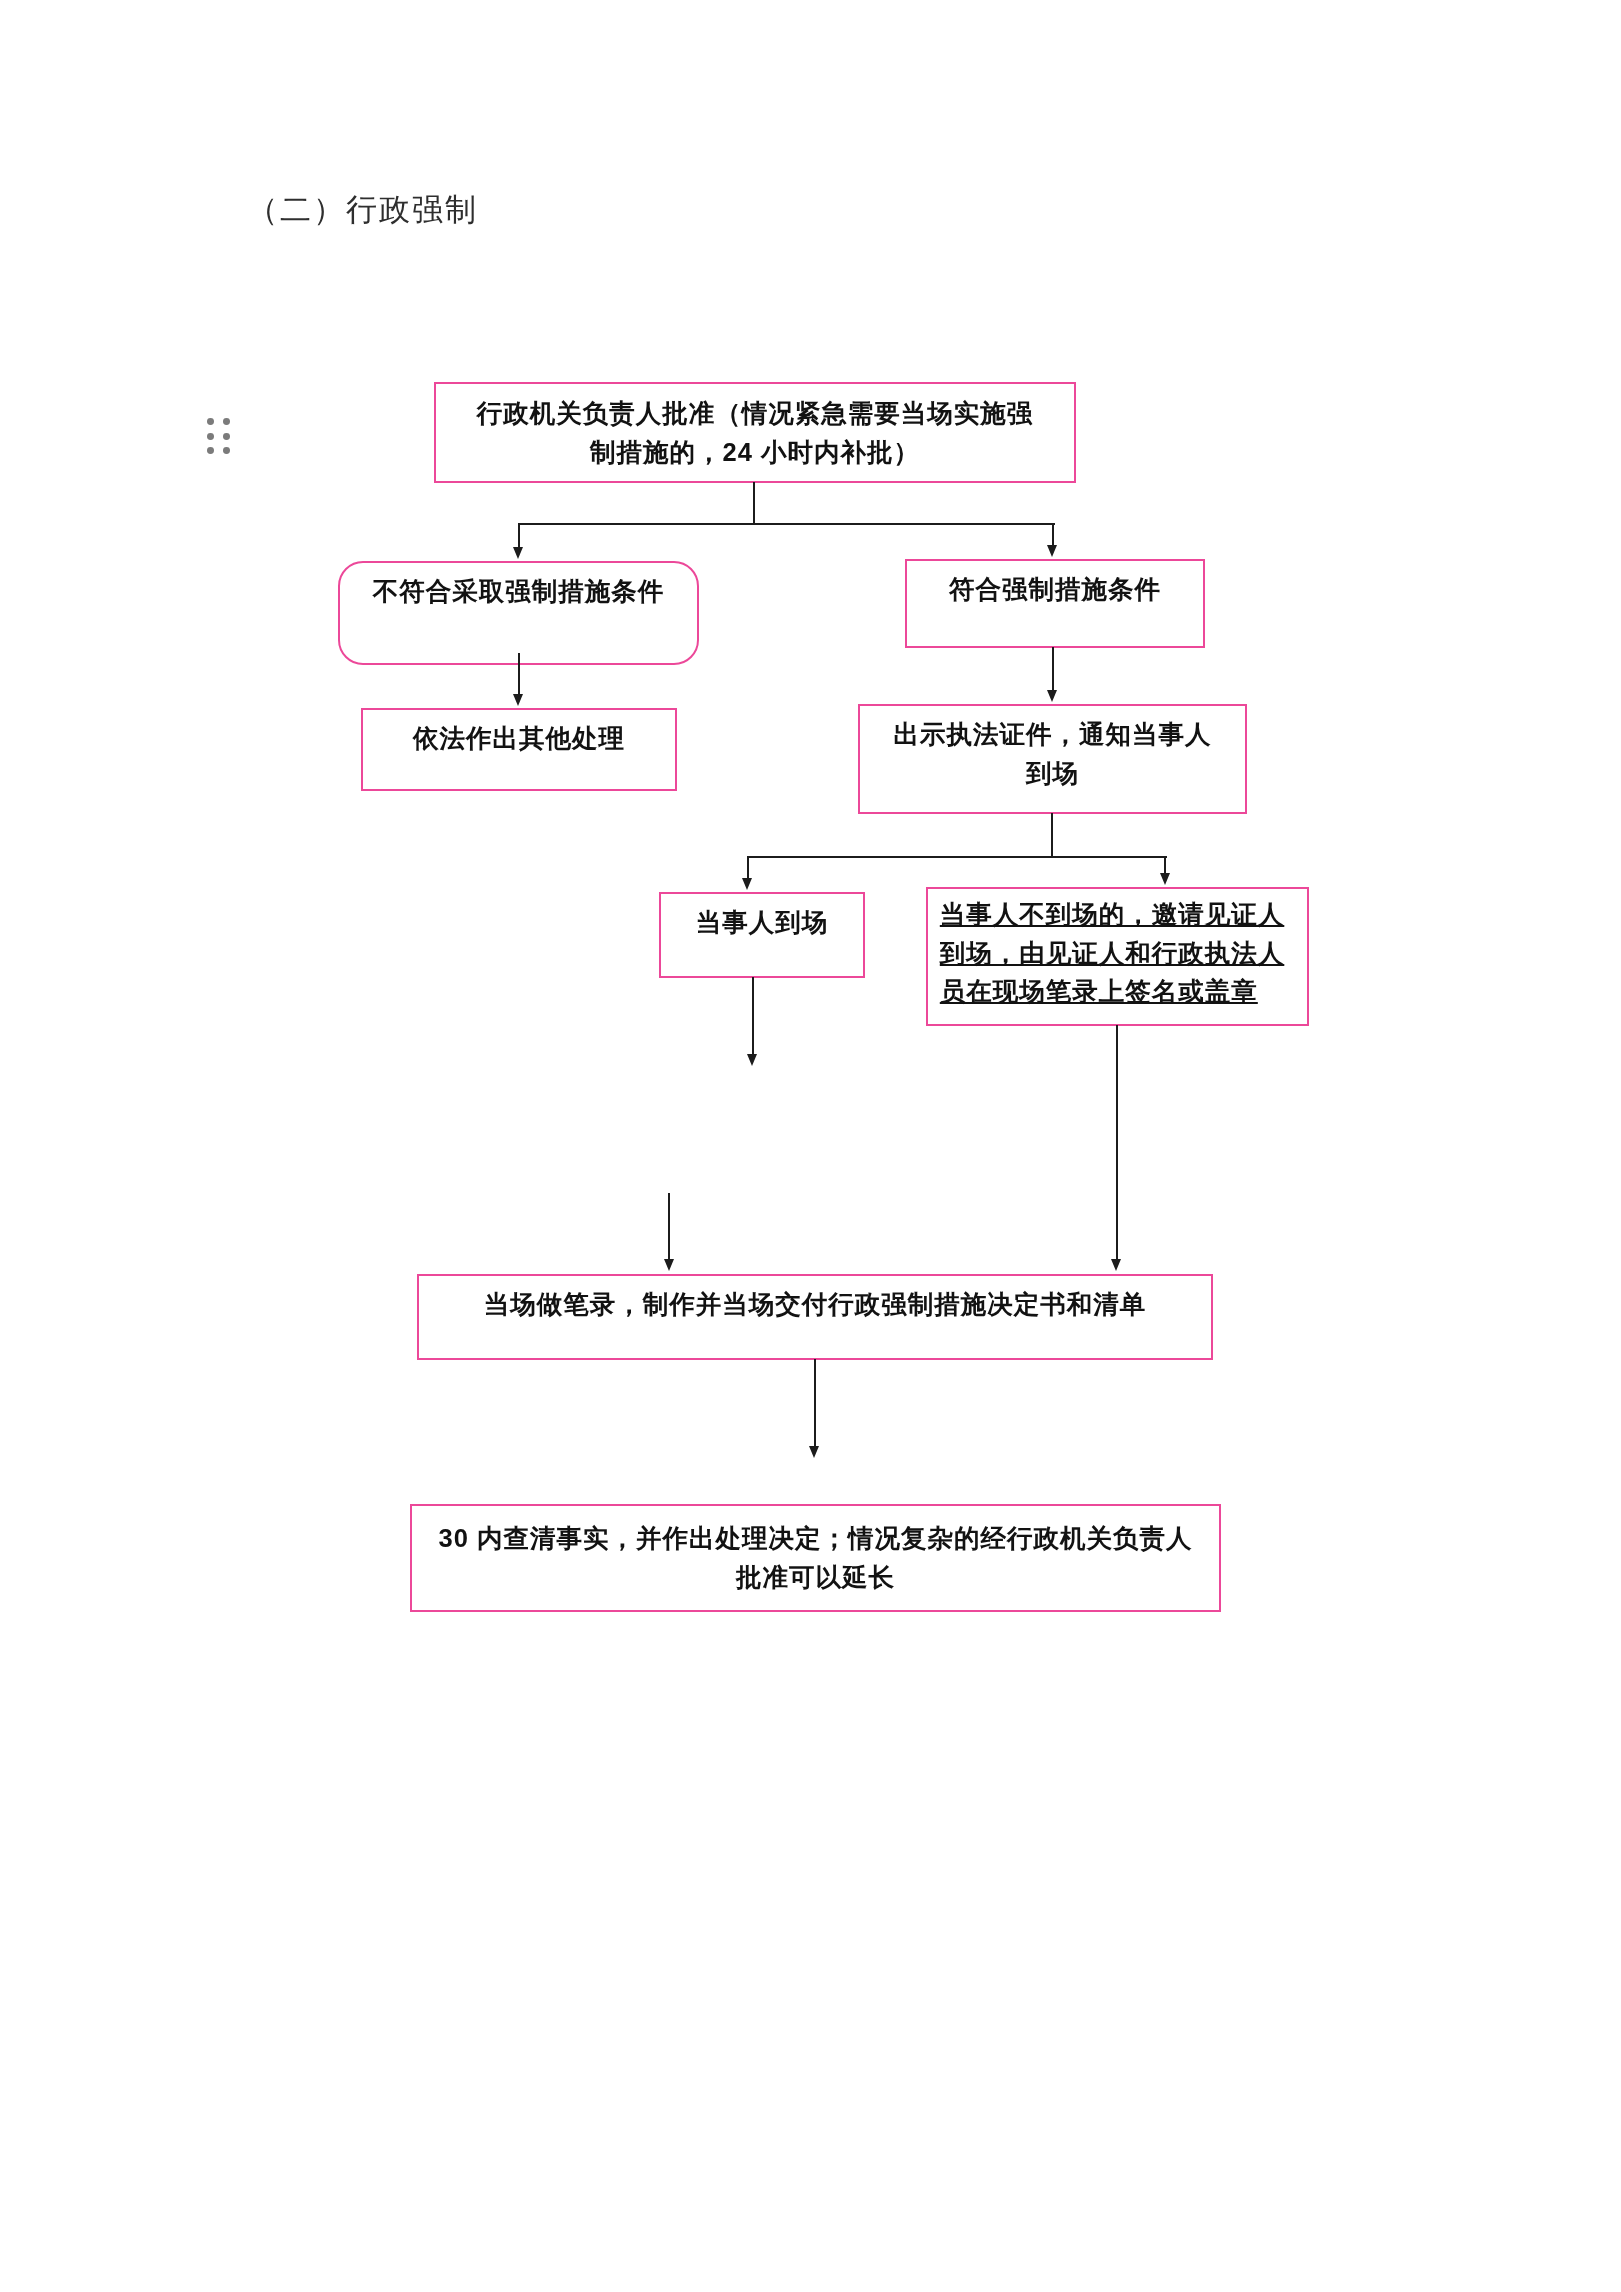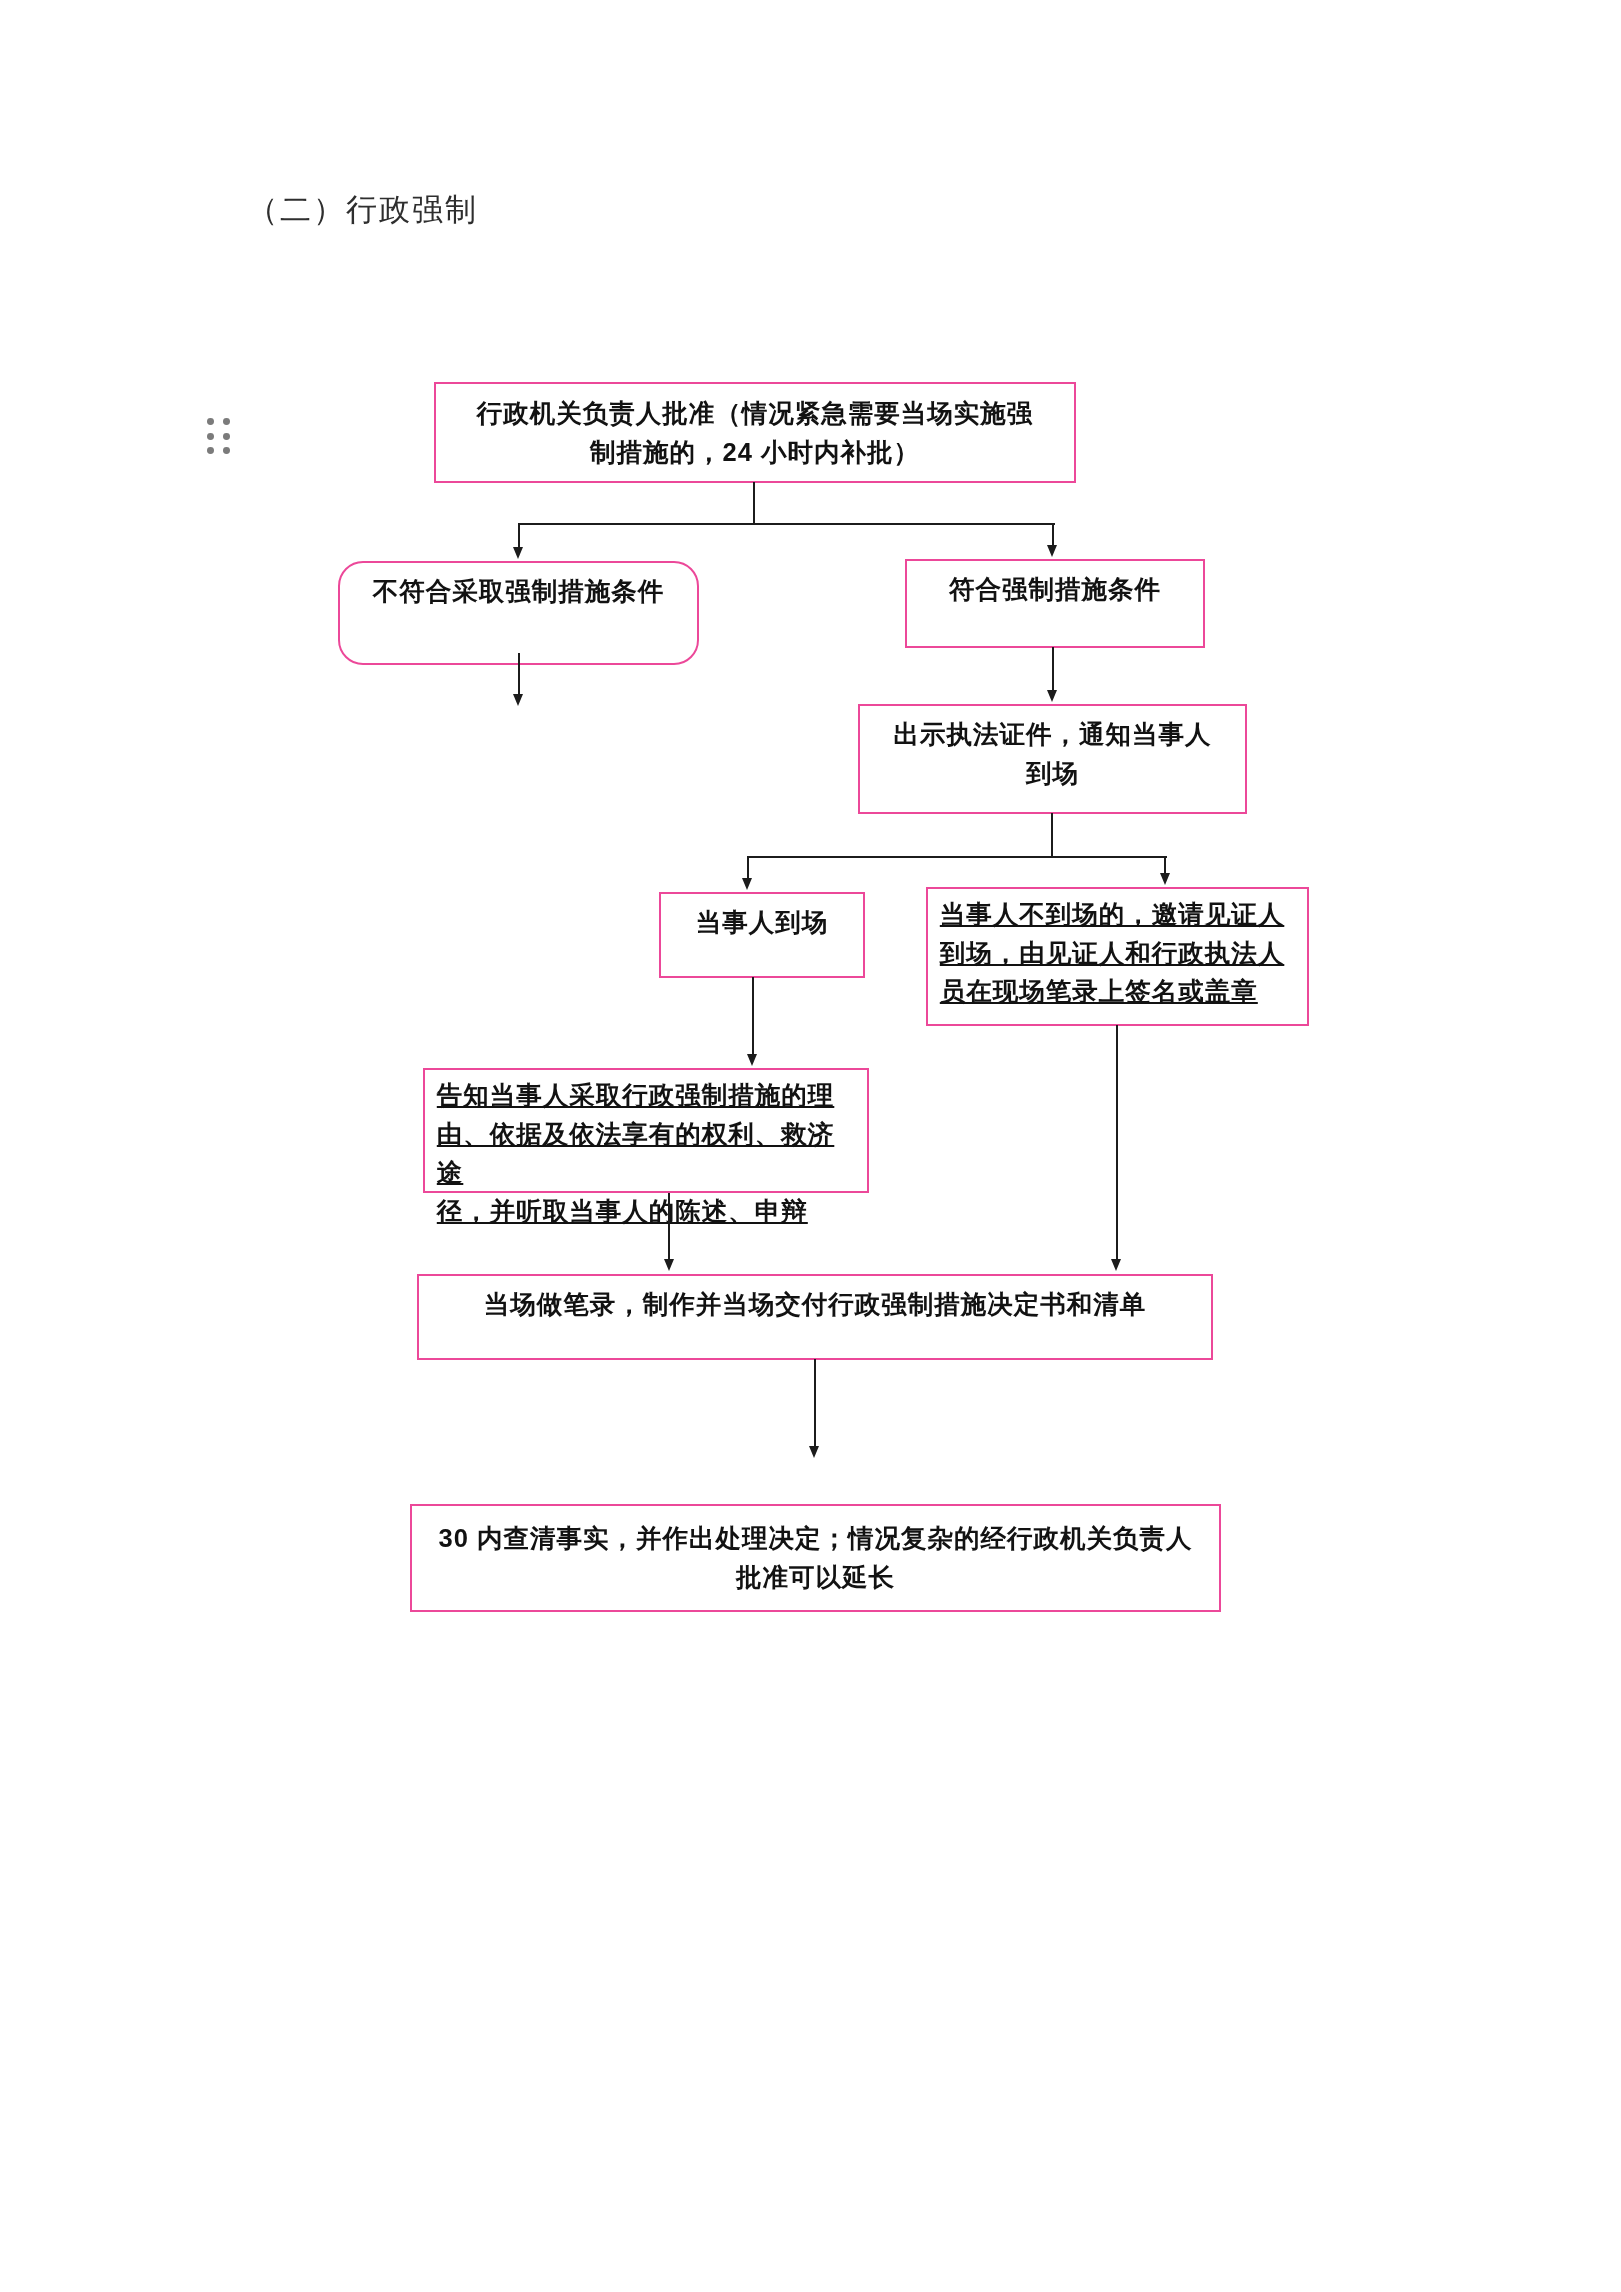--- a/index.html
+++ b/index.html
@@ -129,29 +129,27 @@
     <span></span>
     <span></span>
     <span></span>
     <span></span>
   </div>
 
   <div class="node n-approve">行政机关负责人批准（情况紧急需要当场实施强
 制措施的，24 小时内补批）</div>
   <div class="node top n-notqual">不符合采取强制措施条件</div>
   <div class="node top n-qual">符合强制措施条件</div>
+  <div class="node top n-other">依法作出其他处理</div>
   <div class="node top n-showid">出示执法证件，通知当事人
 到场</div>
   <div class="node top n-present">当事人到场</div>
   <div class="node left-align n-absent">当事人不到场的，邀请见证人
 到场，由见证人和行政执法人
 员在现场笔录上签名或盖章</div>
-  <div class="node left-align n-inform">告知当事人采取行政强制措施的理
-由、依据及依法享有的权利、救济途
-径，并听取当事人的陈述、申辩</div>
   <div class="node top n-record">当场做笔录，制作并当场交付行政强制措施决定书和清单</div>
   <div class="node n-decide">30 内查清事实，并作出处理决定；情况复杂的经行政机关负责人
 批准可以延长</div>
 
   <div class="vline c-a-feed"></div>
   <div class="hline c-split1"></div>
   <div class="vline c-drop-b"></div>
   <div class="arrowhead ah-drop-b"></div>
   <div class="vline c-drop-c"></div>
   <div class="arrowhead ah-drop-c"></div>

